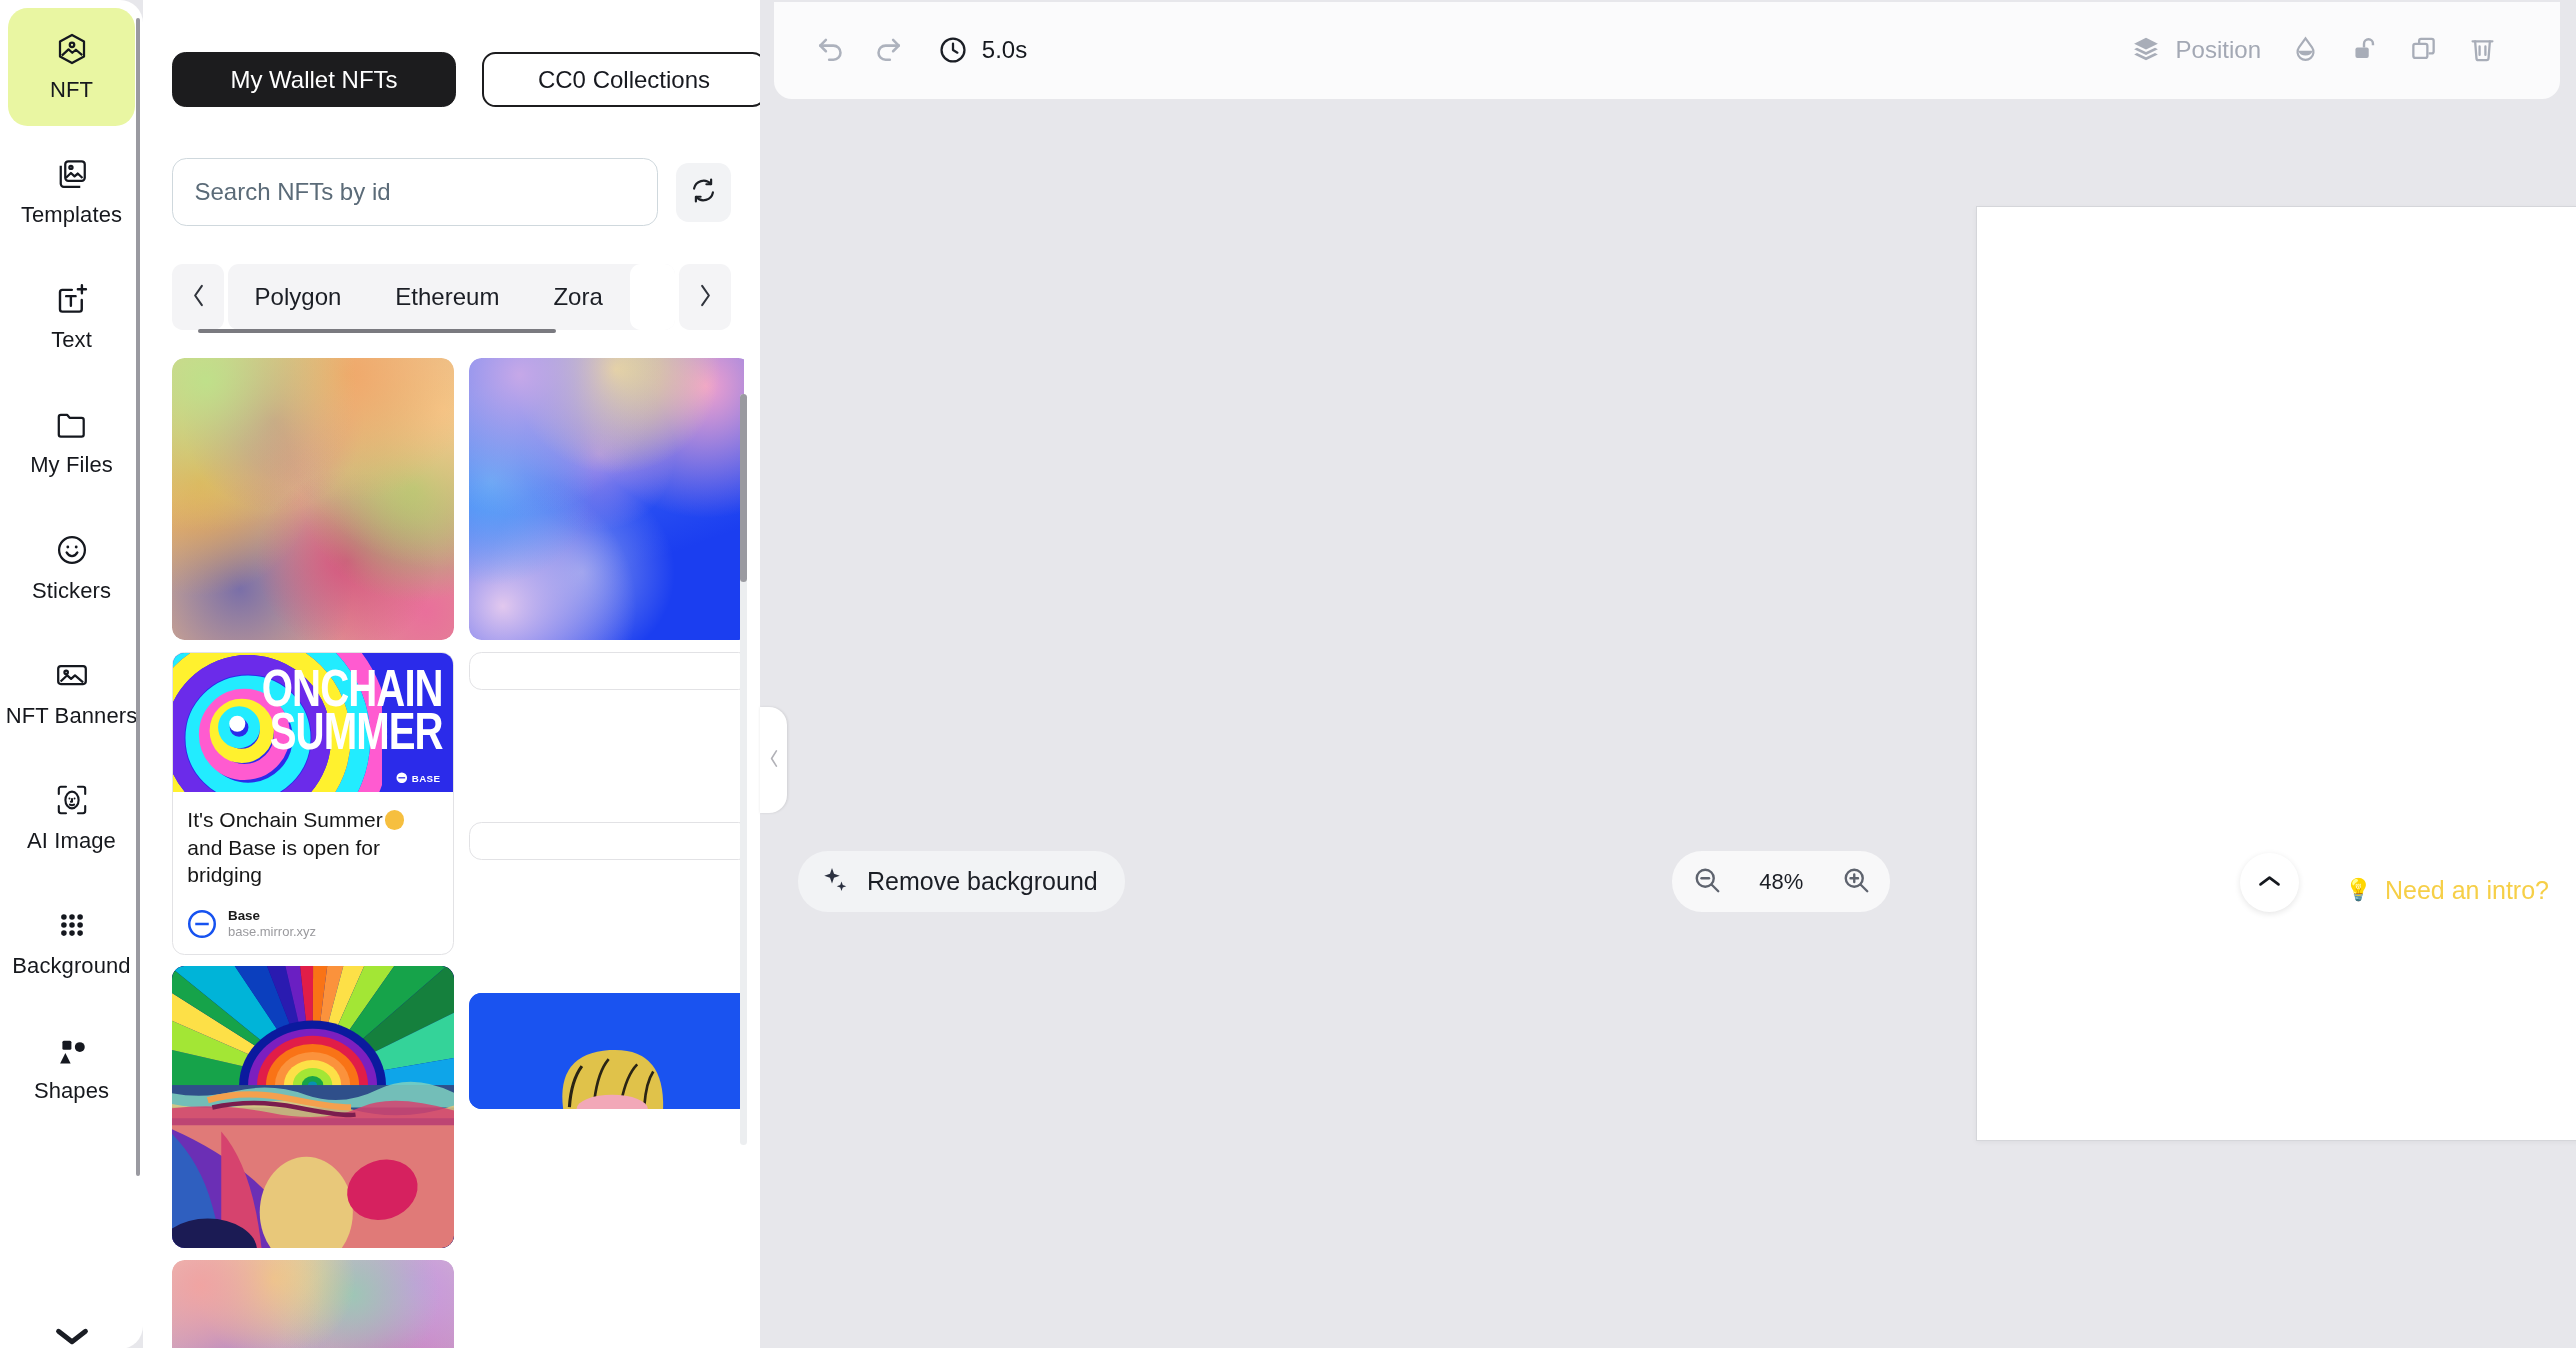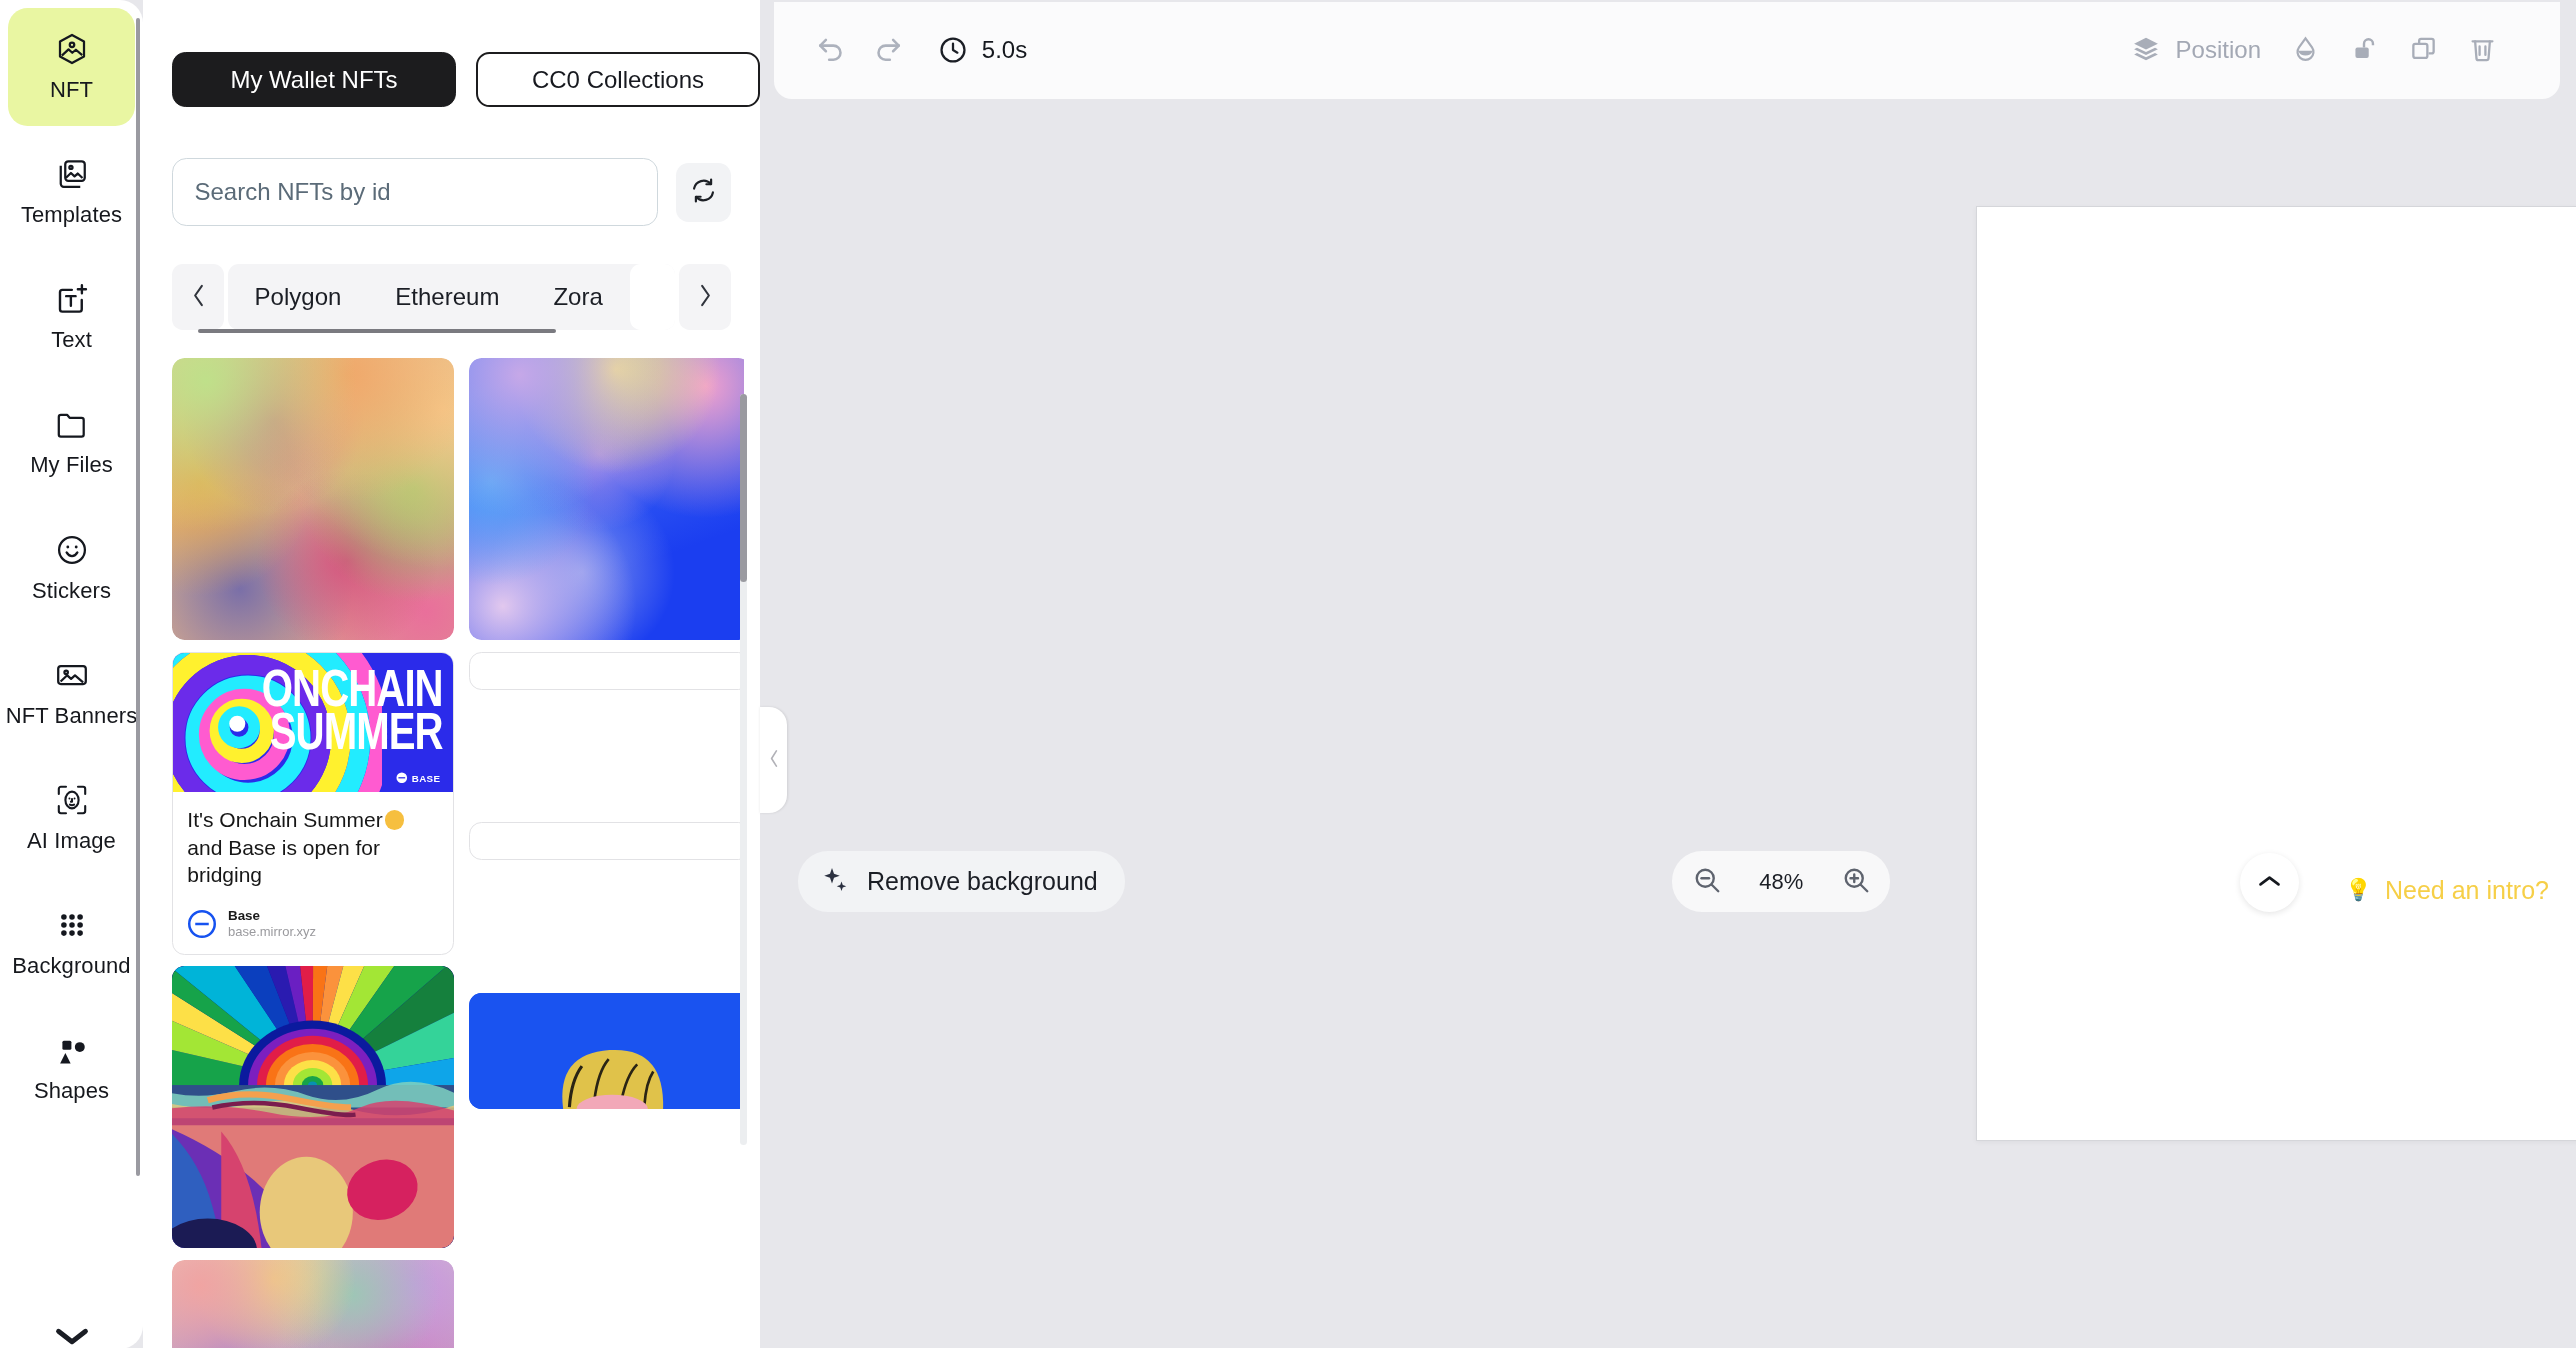--- a/index.html
+++ b/index.html
@@ -58,21 +58,21 @@
   
   .panel {
     position: relative;
     width: 617px; height: 1349px;
     background: #ffffff;
     flex: 0 0 617px;
     overflow: hidden;
   }
   .panel-inner { position: absolute; inset: 0; padding: 0 29px; }
 
-  .tabs-row { display: flex; gap: 20px; padding-top: 52px; }
+  .tabs-row { display: flex; gap: 26px; padding-top: 52px; }
   .tab-pill {
     height: 55px; min-width: 284px;
     border-radius: 13.4px;
     display: flex; align-items: center; justify-content: center;
     font-size: 24px; cursor: pointer;
     font-family: "Liberation Sans", sans-serif;
   }
   .tab-pill.sel { background: #1c1c1e; color: #fff; border: 1.8px solid #1c1c1e; }
   .tab-pill.unsel { background: #fff; color: #17191f; border: 2.2px solid #1c1c1e; }
 

